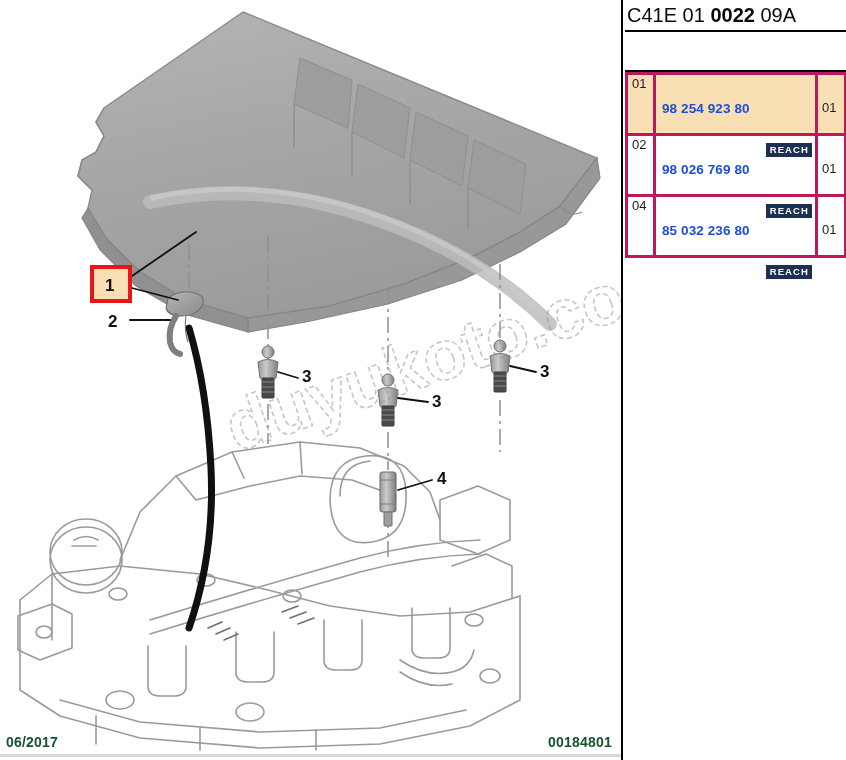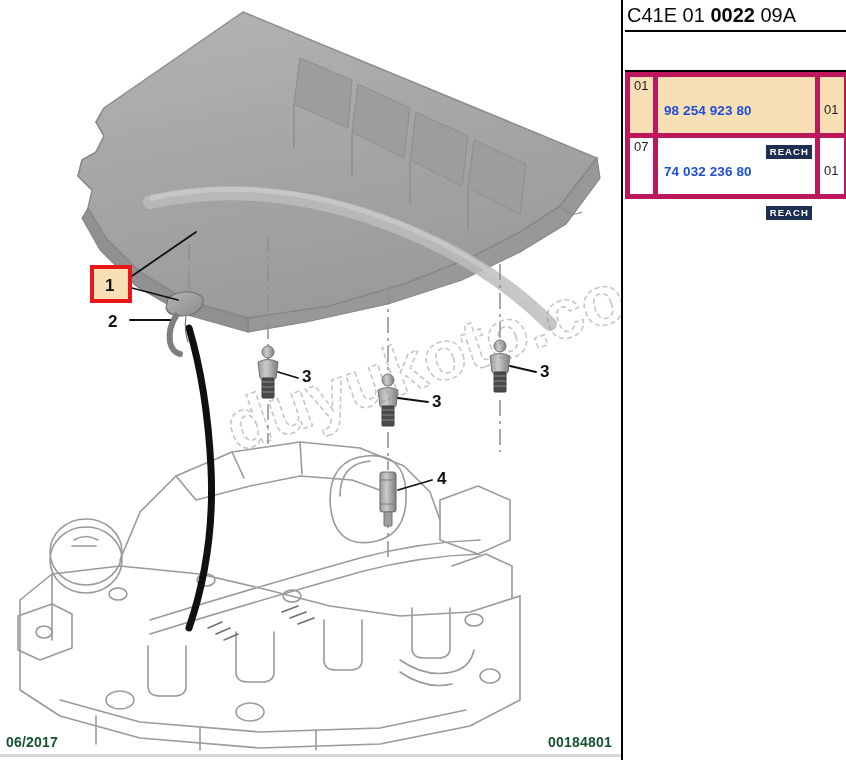--- a/index.html
+++ b/index.html
@@ -111,21 +111,21 @@
   }
 
   #parts-table {
     position: absolute;
     left: 2px; top: 72px;
     width: 221px;
     border-collapse: collapse;
     table-layout: fixed;
   }
   #parts-table td {
-    border: 5px solid #be185d;
+    border: 3px solid #be185d;
     padding: 0;
     vertical-align: top;
     height: 61px;
     box-sizing: border-box;
   }
   .col-idx { width: 28px; }
   .col-part { width: 162px; }
   .col-qty { width: 29px; }
 
   .idx-text {
@@ -389,25 +389,39 @@
                 <span class="part-number">98 254 923 80</span>
                 <span class="reach-badge">REACH</span>
               </div>
             </td>
             <td>
               <div class="qty-text">01</div>
             </td>
           </tr>
           <tr>
             <td>
-              <div class="idx-text">07</div>
+              <div class="idx-text">02</div>
             </td>
             <td>
               <div class="part-cell-inner">
-                <span class="part-number">74 032 236 80</span>
+                <span class="part-number">98 026 769 80</span>
+                <span class="reach-badge">REACH</span>
+              </div>
+            </td>
+            <td>
+              <div class="qty-text">01</div>
+            </td>
+          </tr>
+          <tr>
+            <td>
+              <div class="idx-text">04</div>
+            </td>
+            <td>
+              <div class="part-cell-inner">
+                <span class="part-number">85 032 236 80</span>
                 <span class="reach-badge">REACH</span>
               </div>
             </td>
             <td>
               <div class="qty-text">01</div>
             </td>
           </tr>
         </tbody>
     </table>
   </div>

